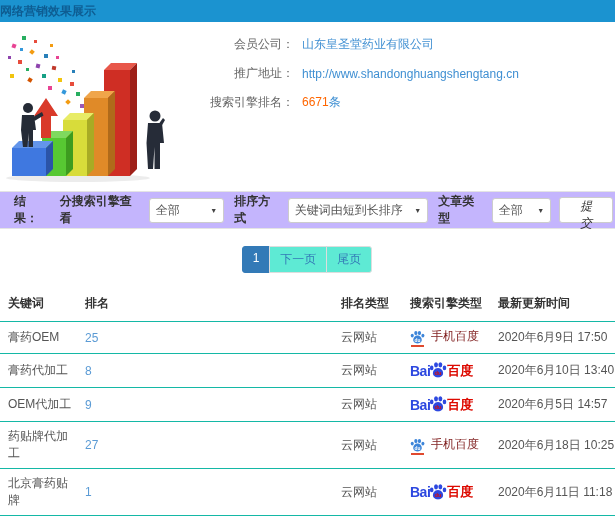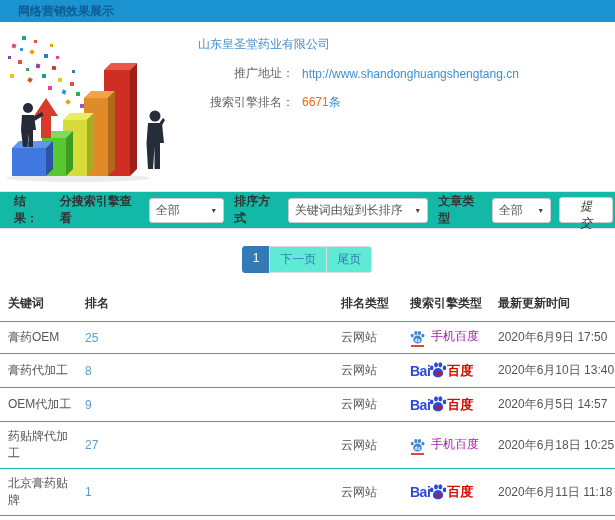--- a/index.html
+++ b/index.html
@@ -3,34 +3,34 @@
 <meta charset="utf-8">
 <style>
   * { box-sizing: border-box; }
   html,body { margin:0; padding:0; }
   body {
     width:615px; height:520px; overflow:hidden; background:#fff;
     font-family:"Liberation Sans","DejaVu Sans",sans-serif;
     font-size:12px; color:#555;
   }
   
-  .topbar { height:22px; background:#1b93d0; line-height:22px; padding-left:18px;
+  .topbar { height:22px; background:#1b93d0; line-height:22px; padding-left:0;
     color:#0e5d92; font-weight:bold; font-size:12px; }
   
   .info { display:flex; height:169px; }
   .illus { width:190px; height:160px; flex:none; margin-top:4px; }
   .fields { padding-top:14px; flex:1; }
   .field-row { display:flex; align-items:center; margin-bottom:12px; }
   .field-label { width:104px; text-align:right; color:#666; flex:none; }
   .field-value { margin-left:8px; color:#555; }
   .link { color:#3f8fd2; text-decoration:none; cursor:pointer; }
   .count { color:#ff6600; }
   .unit { color:#3f8fd2; }
   
-  .filter-bar { height:38px; background:#14b8a6; border-top:1px solid #e4e4e4;
+  .filter-bar { height:38px; background:#c4b5fd; border-top:1px solid #e4e4e4;
     border-bottom:1px solid #e4e4e4; display:flex; align-items:center; padding-left:14px; }
   .result-label { font-weight:bold; color:#333; }
   .filter-right { margin-left:auto; display:flex; align-items:center; }
   .filter-label { font-weight:bold; color:#333; margin:0 6px 0 10px; }
   .select { background:#fff; border:1px solid #ccc; border-radius:3px; height:25px;
     display:flex; align-items:center; justify-content:space-between; padding:0 6px; cursor:pointer; color:#555; }
   .sel-engine { width:76px; }
   .sel-sort { width:142px; }
   .sel-article { width:60px; }
   .caret { font-size:7px; color:#444; margin-left:5px; }
@@ -47,21 +47,21 @@
   
   table { width:100%; border-collapse:collapse; table-layout:fixed; }
   th { text-align:left; font-weight:bold; color:#333; padding:10px 0 9px 8px; font-size:12px; }
   td { padding:6px 0 6px 8px; border-top:1px solid #14b8a6; color:#555; height:27px; }
   .rank { color:#5b9bd5; cursor:pointer; }
   
   .mobile-logo { display:inline-flex; align-items:center; }
   .paw-wrap { position:relative; display:inline-flex; width:15px; height:15px; }
   .paw-mobile { width:15px; height:15px; }
   .red-bar { position:absolute; left:1px; bottom:-3px; width:13px; height:2px; background:#e0492e; }
-  .mb-label { color:#a21caf; margin-left:6px; }
+  .mb-label { color:#7f1d1d; margin-left:6px; }
   .baidu-logo { display:inline-flex; align-items:center; }
   .bd-bai { color:#2d48e0; font-weight:bold; font-size:14px; font-style:normal; letter-spacing:-0.5px; }
   .paw-baidu { width:18px; height:18px; margin:0 0 3px -1px; }
   .bd-cn { color:#dd0a01; font-weight:bold; font-size:13px; font-style:normal; }
 </style>
 </head>
 <body>
 
 <div class="topbar">网络营销效果展示</div>
 
@@ -137,20 +137,21 @@
 
     <g fill="#262c38">
       <circle cx="155" cy="90" r="5.5"></circle>
       <path d="M148,97 L162,97 L164,117 L160,117 L160,143 L154.5,143 L154.5,121 L153,143 L148,143 L146.5,117 Z"></path>
       <path d="M158,99 L163,92 L165,94 L161,101 Z"></path>
     </g>
   </svg>
 
   <div class="fields">
     <div class="field-row">
+      <span class="field-label">会员公司：</span>
       <a class="field-value link">山东皇圣堂药业有限公司</a>
     </div>
     <div class="field-row">
       <span class="field-label">推广地址：</span>
       <a class="field-value link">http://www.shandonghuangshengtang.cn</a>
     </div>
     <div class="field-row">
       <span class="field-label">搜索引擎排名：</span>
       <span class="field-value">
         <span class="count">6671</span><span class="unit">条</span>

